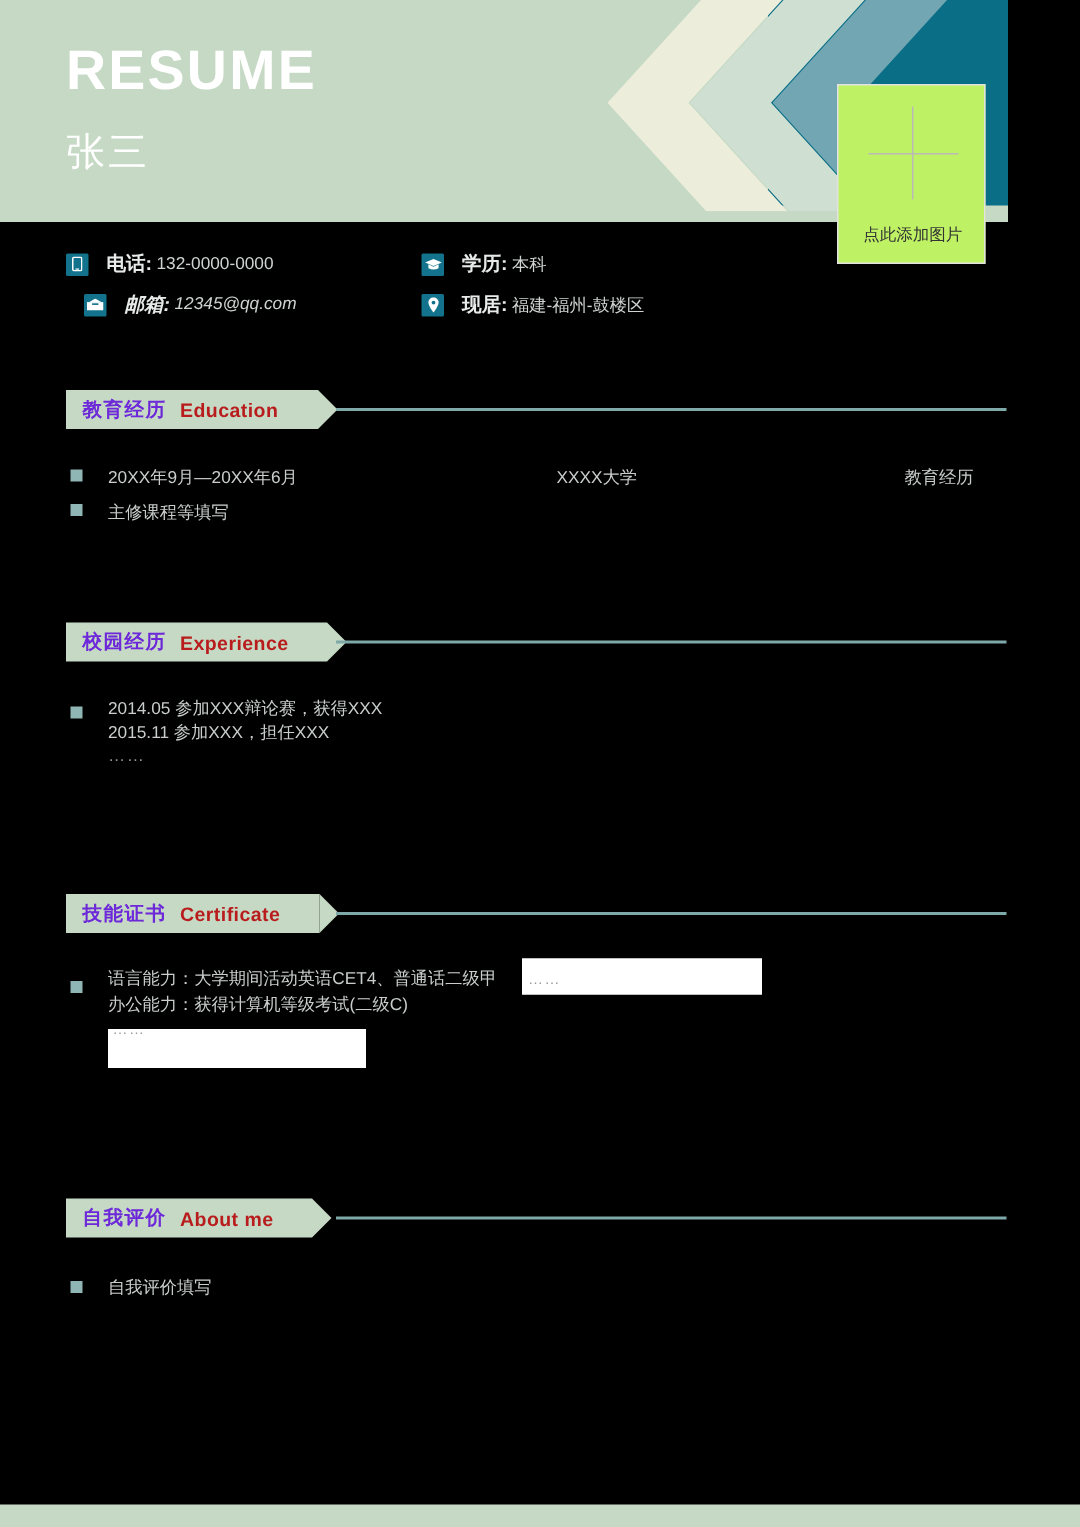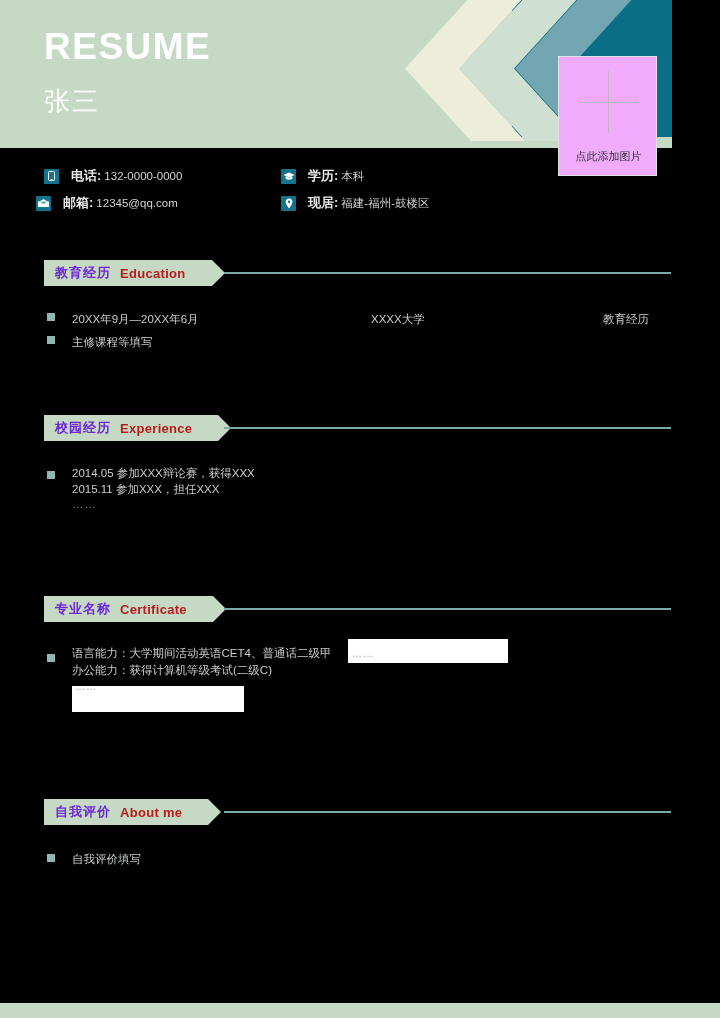--- a/index.html
+++ b/index.html
@@ -56,21 +56,21 @@
     color: #ffffff;
     letter-spacing: 2px;
     line-height: 1;
   }
 
   
   .photo-box {
     position: absolute;
     left: 558px; top: 56px;
     width: 99px; height: 120px;
-    background: #f0abfc;
+    background: #bef264;
     border: 1px solid #e2e2e2;
     box-sizing: border-box;
     z-index: 6;
   }
   .photo-cross {
     position: absolute;
     left: 0; top: 0;
     width: 99px; height: 92px;
   }
   .photo-cross:before, .photo-cross:after {
@@ -94,21 +94,21 @@
     position: absolute;
     left: 0; top: 148px;
     width: 720px; height: 85px;
   }
   .contact-item {
     position: absolute;
     display: flex;
     align-items: center;
   }
   .c1 { left: 44px;  top: 19px; }
-  .c2 { left: 36px;  top: 46px; }
+  .c2 { left: 56px;  top: 46px; font-style: italic; }
   .c3 { left: 281px; top: 19px; }
   .c4 { left: 281px; top: 46px; }
 
   .cicon {
     width: 15px; height: 15px;
     background: #13738c;
     border-radius: 1px;
     display: flex;
     align-items: center;
     justify-content: center;
@@ -307,21 +307,21 @@
 </div>
 <div class="sh-rule" style="left:224px; top:427px; width:447px;"></div>
 
 <div class="bullet" style="left:47px; top:471px;"></div>
 <div class="body-line" style="left:72px; top:465px;">2014.05 参加XXX辩论赛，获得XXX</div>
 <div class="body-line" style="left:72px; top:481px;text-align:center;">2015.11 参加XXX，担任XXX</div>
 <div class="ellipsis" style="left:72px; top:498px;">……</div>
 
 <div class="section-head" style="top:596px">
   <div class="sh-tag">
-    <span class="sh-cn">专业名称</span>
+    <span class="sh-cn">技能证书</span>
     <span class="sh-en">Certificate</span>
   </div>
 </div>
 <div class="sh-rule" style="left:224px; top:608px; width:447px;"></div>
 
 <div class="bullet" style="left:47px; top:654px;"></div>
 <div class="body-line" style="left:72px; top:645px;">语言能力：大学期间活动英语CET4、普通话二级甲</div>
 <div class="body-line" style="left:72px; top:662px;">办公能力：获得计算机等级考试(二级C)</div>
 
 <div class="overlay-box" style="left:348px; top:639px; width:160px; height:24px;"></div>

